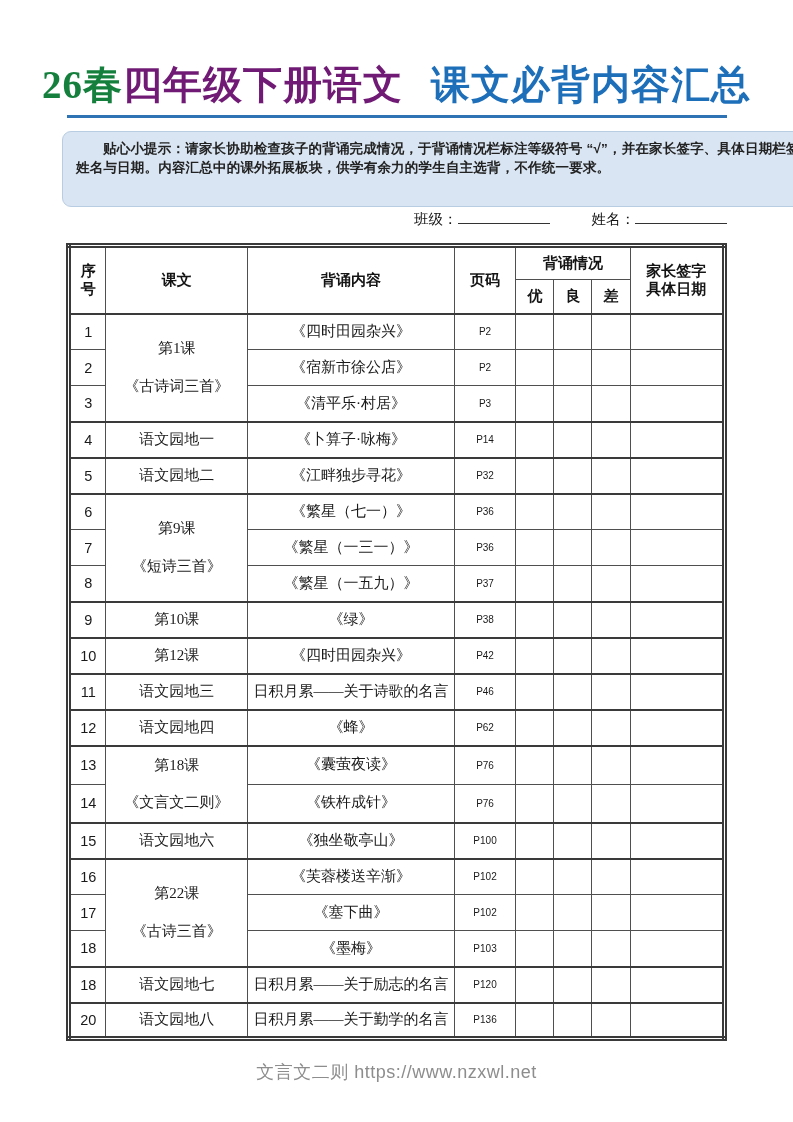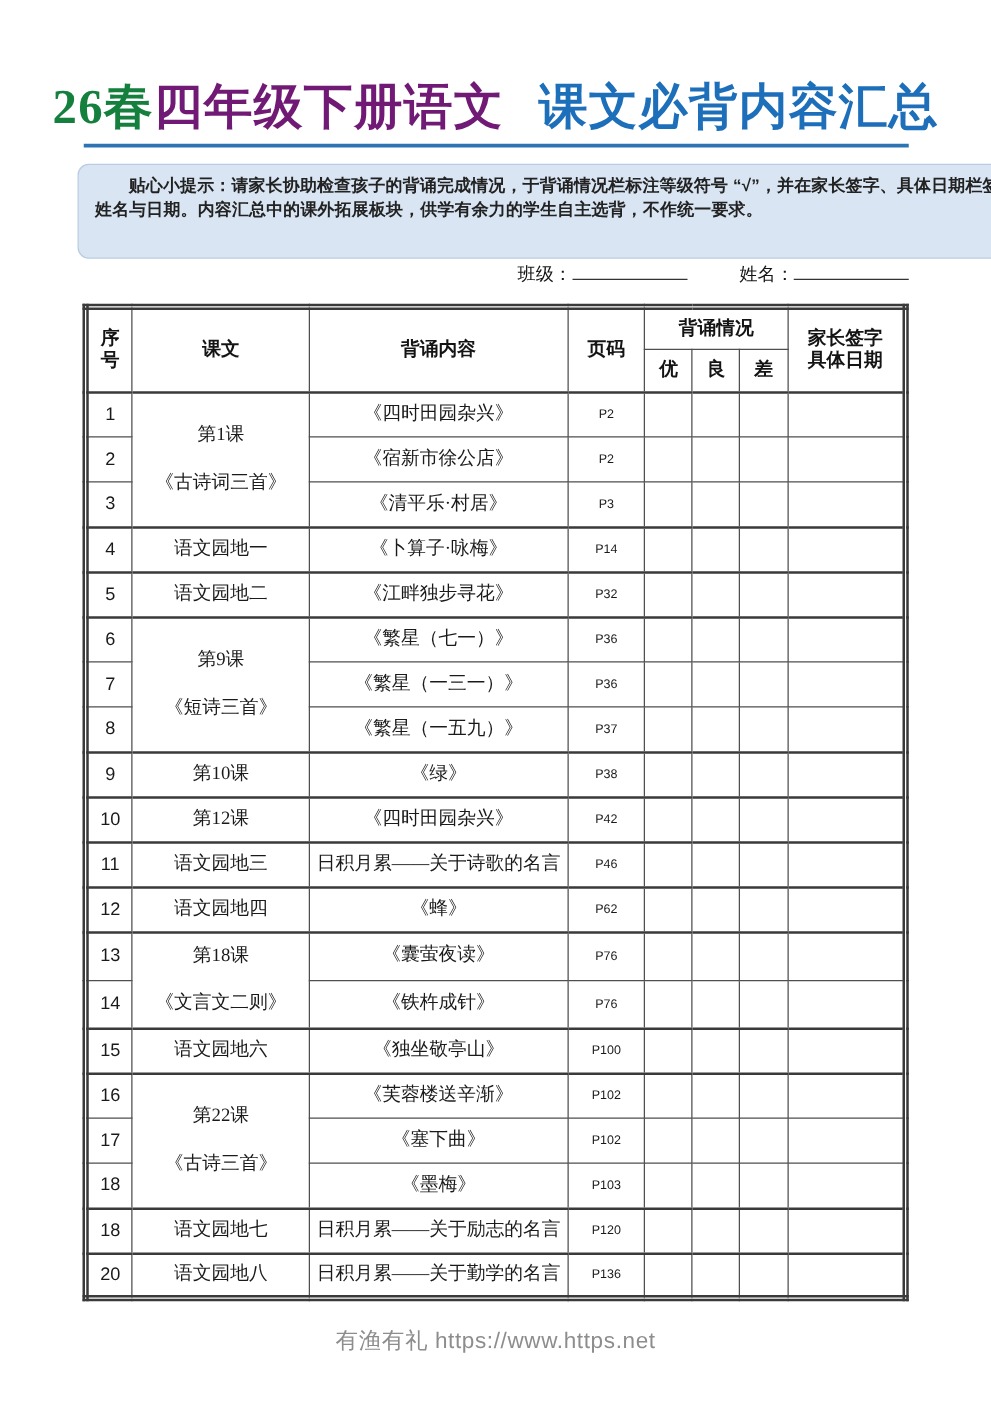--- a/index.html
+++ b/index.html
@@ -338,16 +338,16 @@
           <td class="cell-page">P136</td>
           <td></td>
           <td></td>
           <td></td>
           <td></td>
         </tr>
       </tbody>
   </table>
 
   <div class="footer">
-    <div class="watermark">有渔有礼 https://www.https.net</div>
+    <div class="watermark">文言文二则 https://www.nzxwl.net</div>
   </div>
 
 </div>
 
 </body></html>

